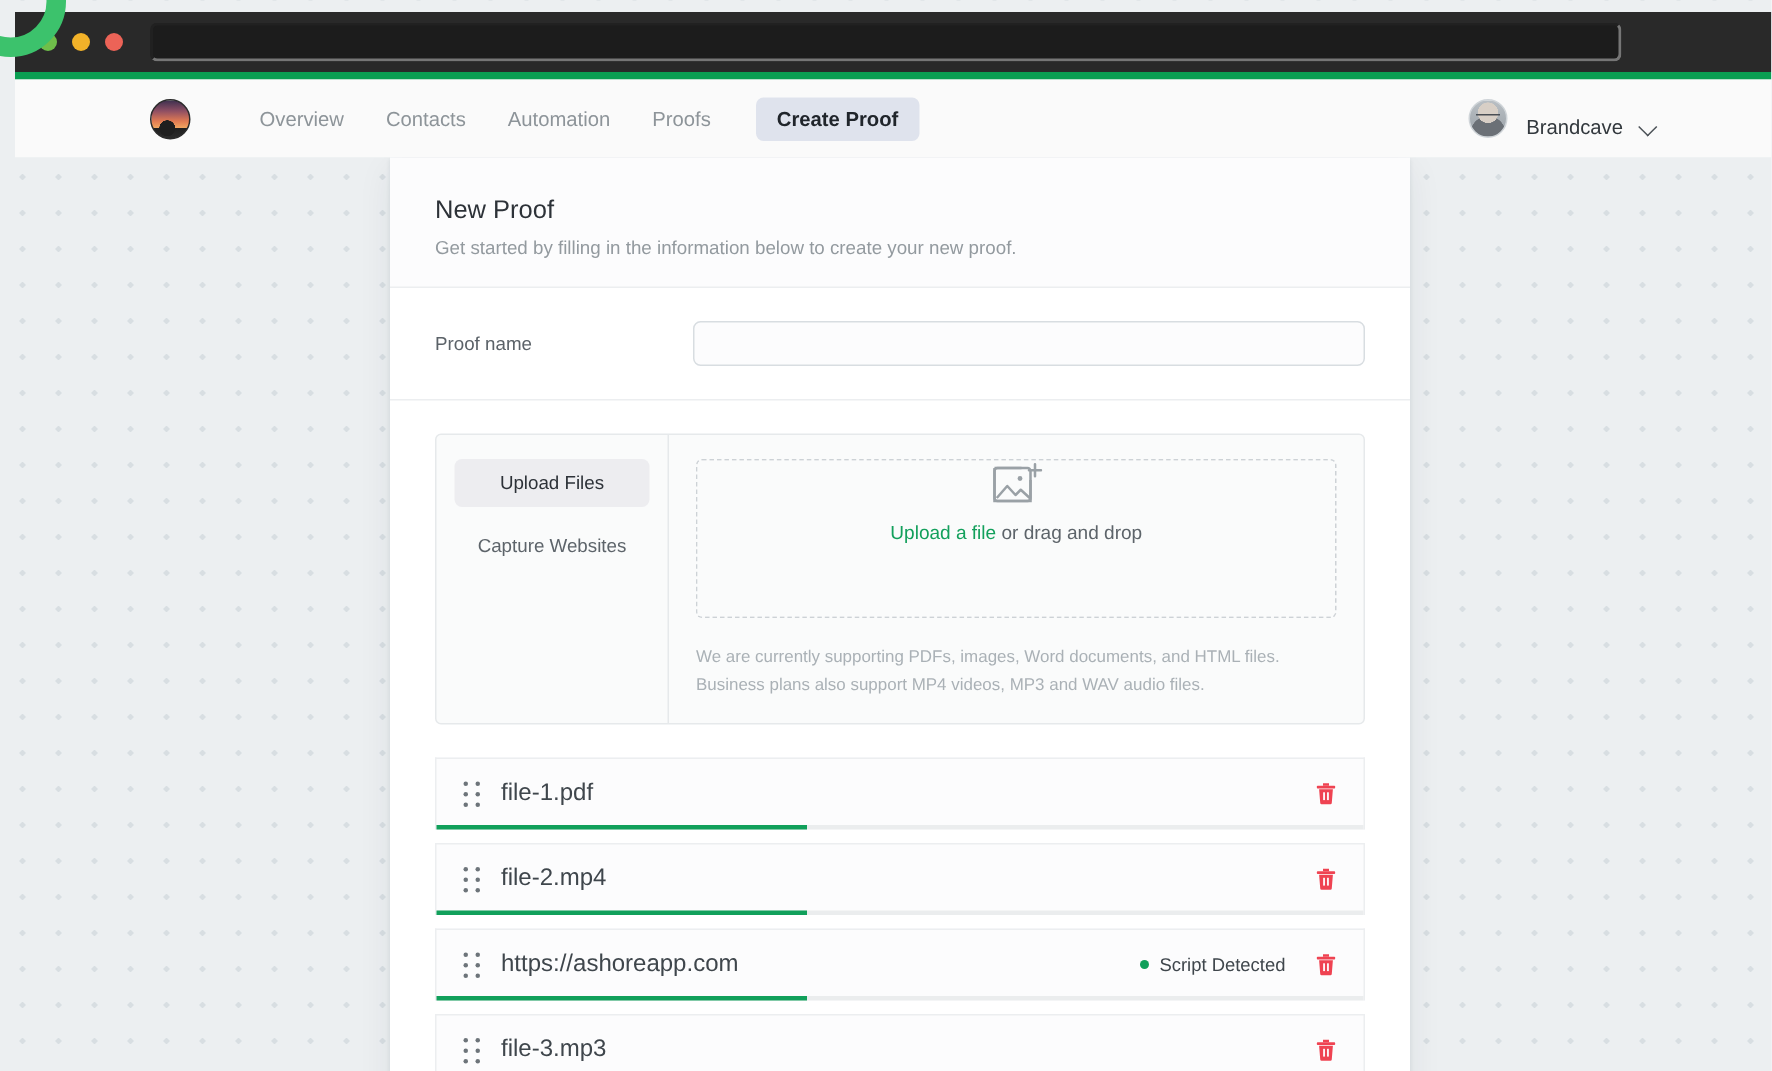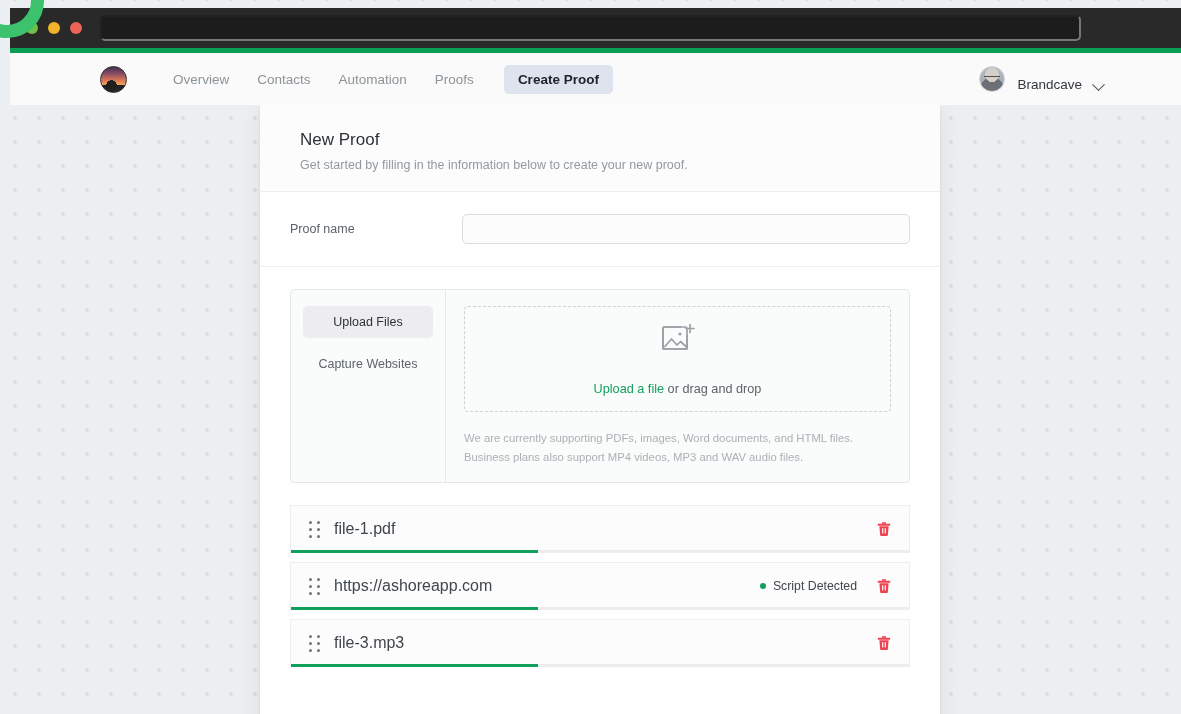--- a/index.html
+++ b/index.html
@@ -164,21 +164,21 @@
     position: absolute;
     left: 250px;
     top: 0px;
     width: 680px;
     min-height: 620px;
     background: #ffffff;
     box-shadow: 0 1px 3px rgba(25,40,60,.09), 0 6px 22px rgba(25,40,60,.07);
   }
 
   #card-header {
-    padding: 25px 30px 19px 40px;
+    padding: 25px 30px 19px 30px;
     border-bottom: 1px solid #eceef0;
     background: #fcfcfd;
   }
   #card-title {
     font-size: 17px;
     color: #2d3238;
     margin-bottom: 8px;
   }
   #card-subtitle {
     font-size: 12.5px;
@@ -247,22 +247,21 @@
     padding: 16px 18px 14px 18px;
   }
 
   #dropzone {
     border: 1.6px dashed #cdd2d6;
     border-radius: 4px;
     height: 106px;
     display: flex;
     flex-direction: column;
     align-items: center;
-    justify-content: center;
-    gap: 24px;
+    gap: 4px;
     cursor: pointer;
   }
 
   #dropzone-text { font-size: 12.7px; color: #5d646a; }
   #upload-link { color: #13a05c; }
 
   #upload-hint {
     margin-top: 17px;
     font-size: 11.3px;
     line-height: 1.72;
@@ -454,20 +453,41 @@
           <div class="file-row">
             <div class="file-progress" style="width: 40%;"></div>
             <div class="drag-handle">
               <i></i>
               <i></i>
               <i></i>
               <i></i>
               <i></i>
               <i></i>
             </div>
+            <div class="file-name">file-2.mp4</div>
+            <div class="trash-btn">
+              <svg width="14" height="16" viewBox="0 0 14 16">
+                <path d="M5 1.2h4v1.6H5z" fill="#ef4352"></path>
+                <rect x="0.9" y="2.8" width="12.2" height="1.9" rx="0.5" fill="#ef4352"></rect>
+                <path d="M2.4 5.2h9.2l-.75 9.1a.9.9 0 0 1-.9.8H4.05a.9.9 0 0 1-.9-.8z" fill="#ef4352"></path>
+                <rect x="5.1" y="7.2" width="1.2" height="5.2" fill="#fdfdfd"></rect>
+                <rect x="7.7" y="7.2" width="1.2" height="5.2" fill="#fdfdfd"></rect>
+              </svg>
+            </div>
+          </div>
+          <div class="file-row">
+            <div class="file-progress" style="width: 40%;"></div>
+            <div class="drag-handle">
+              <i></i>
+              <i></i>
+              <i></i>
+              <i></i>
+              <i></i>
+              <i></i>
+            </div>
             <div class="file-name">https://ashoreapp.com</div>
             <div class="file-status">
               <span class="status-dot"></span>
               <span>Script Detected</span>
             </div>
             <div class="trash-btn">
               <svg width="14" height="16" viewBox="0 0 14 16">
                 <path d="M5 1.2h4v1.6H5z" fill="#ef4352"></path>
                 <rect x="0.9" y="2.8" width="12.2" height="1.9" rx="0.5" fill="#ef4352"></rect>
                 <path d="M2.4 5.2h9.2l-.75 9.1a.9.9 0 0 1-.9.8H4.05a.9.9 0 0 1-.9-.8z" fill="#ef4352"></path>

